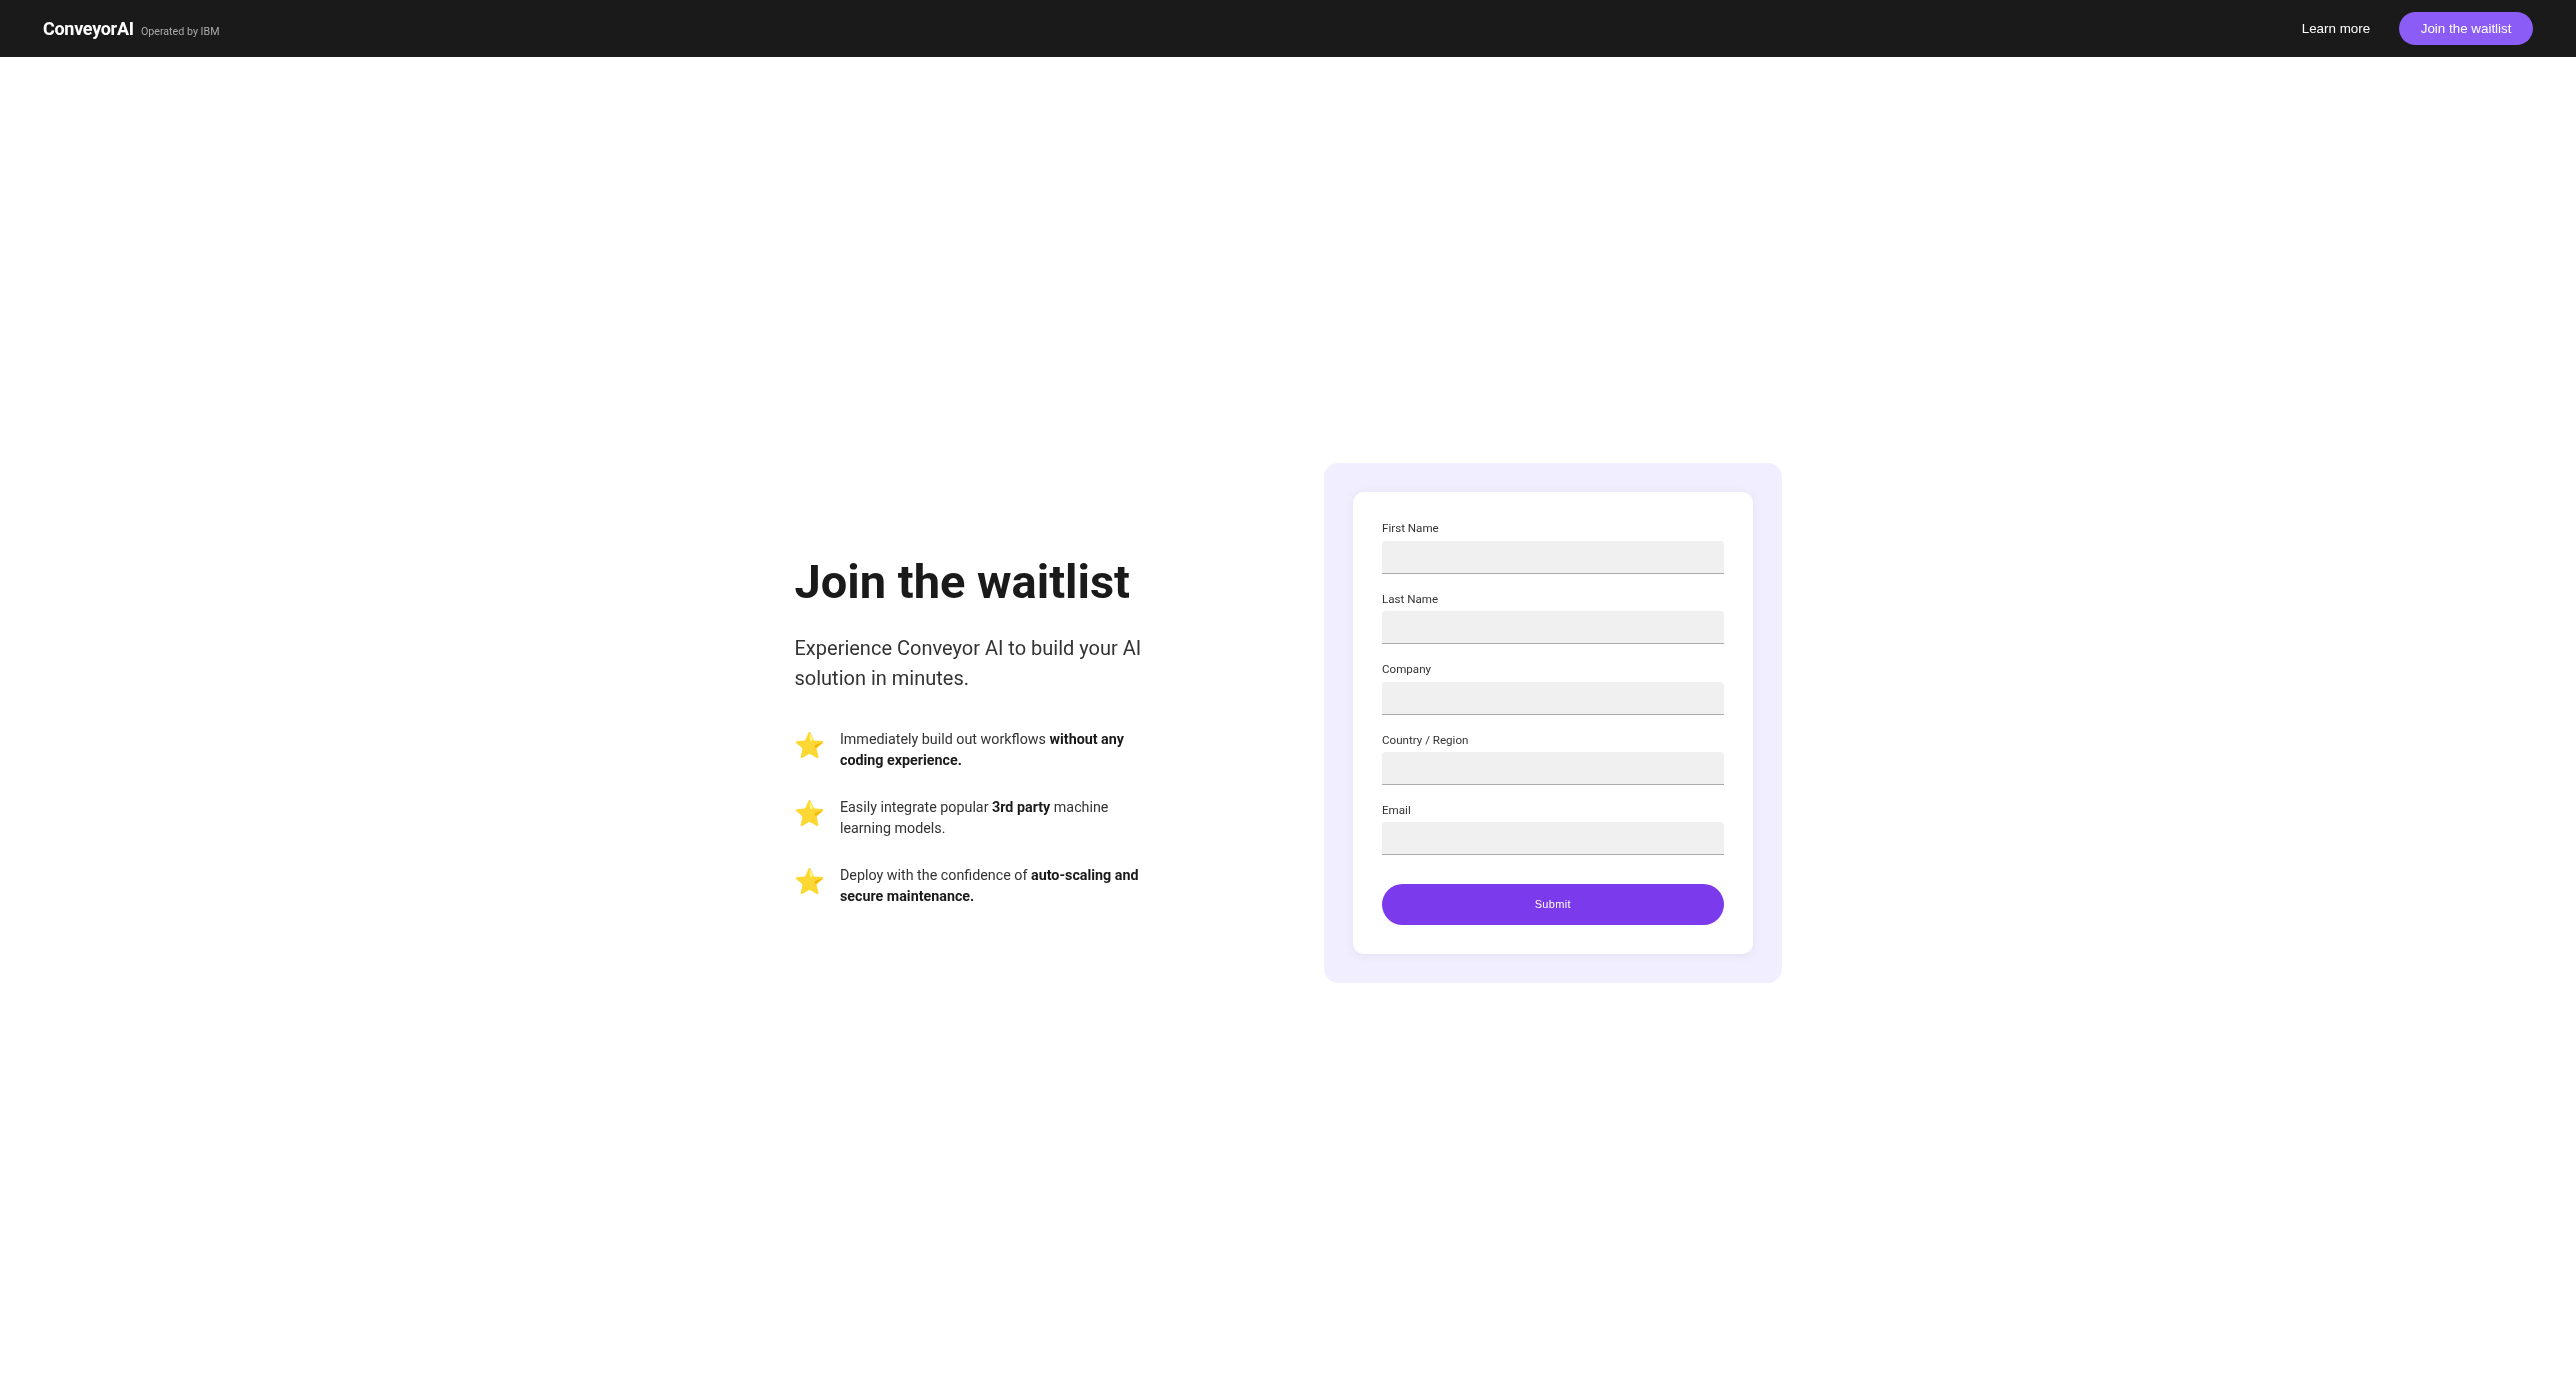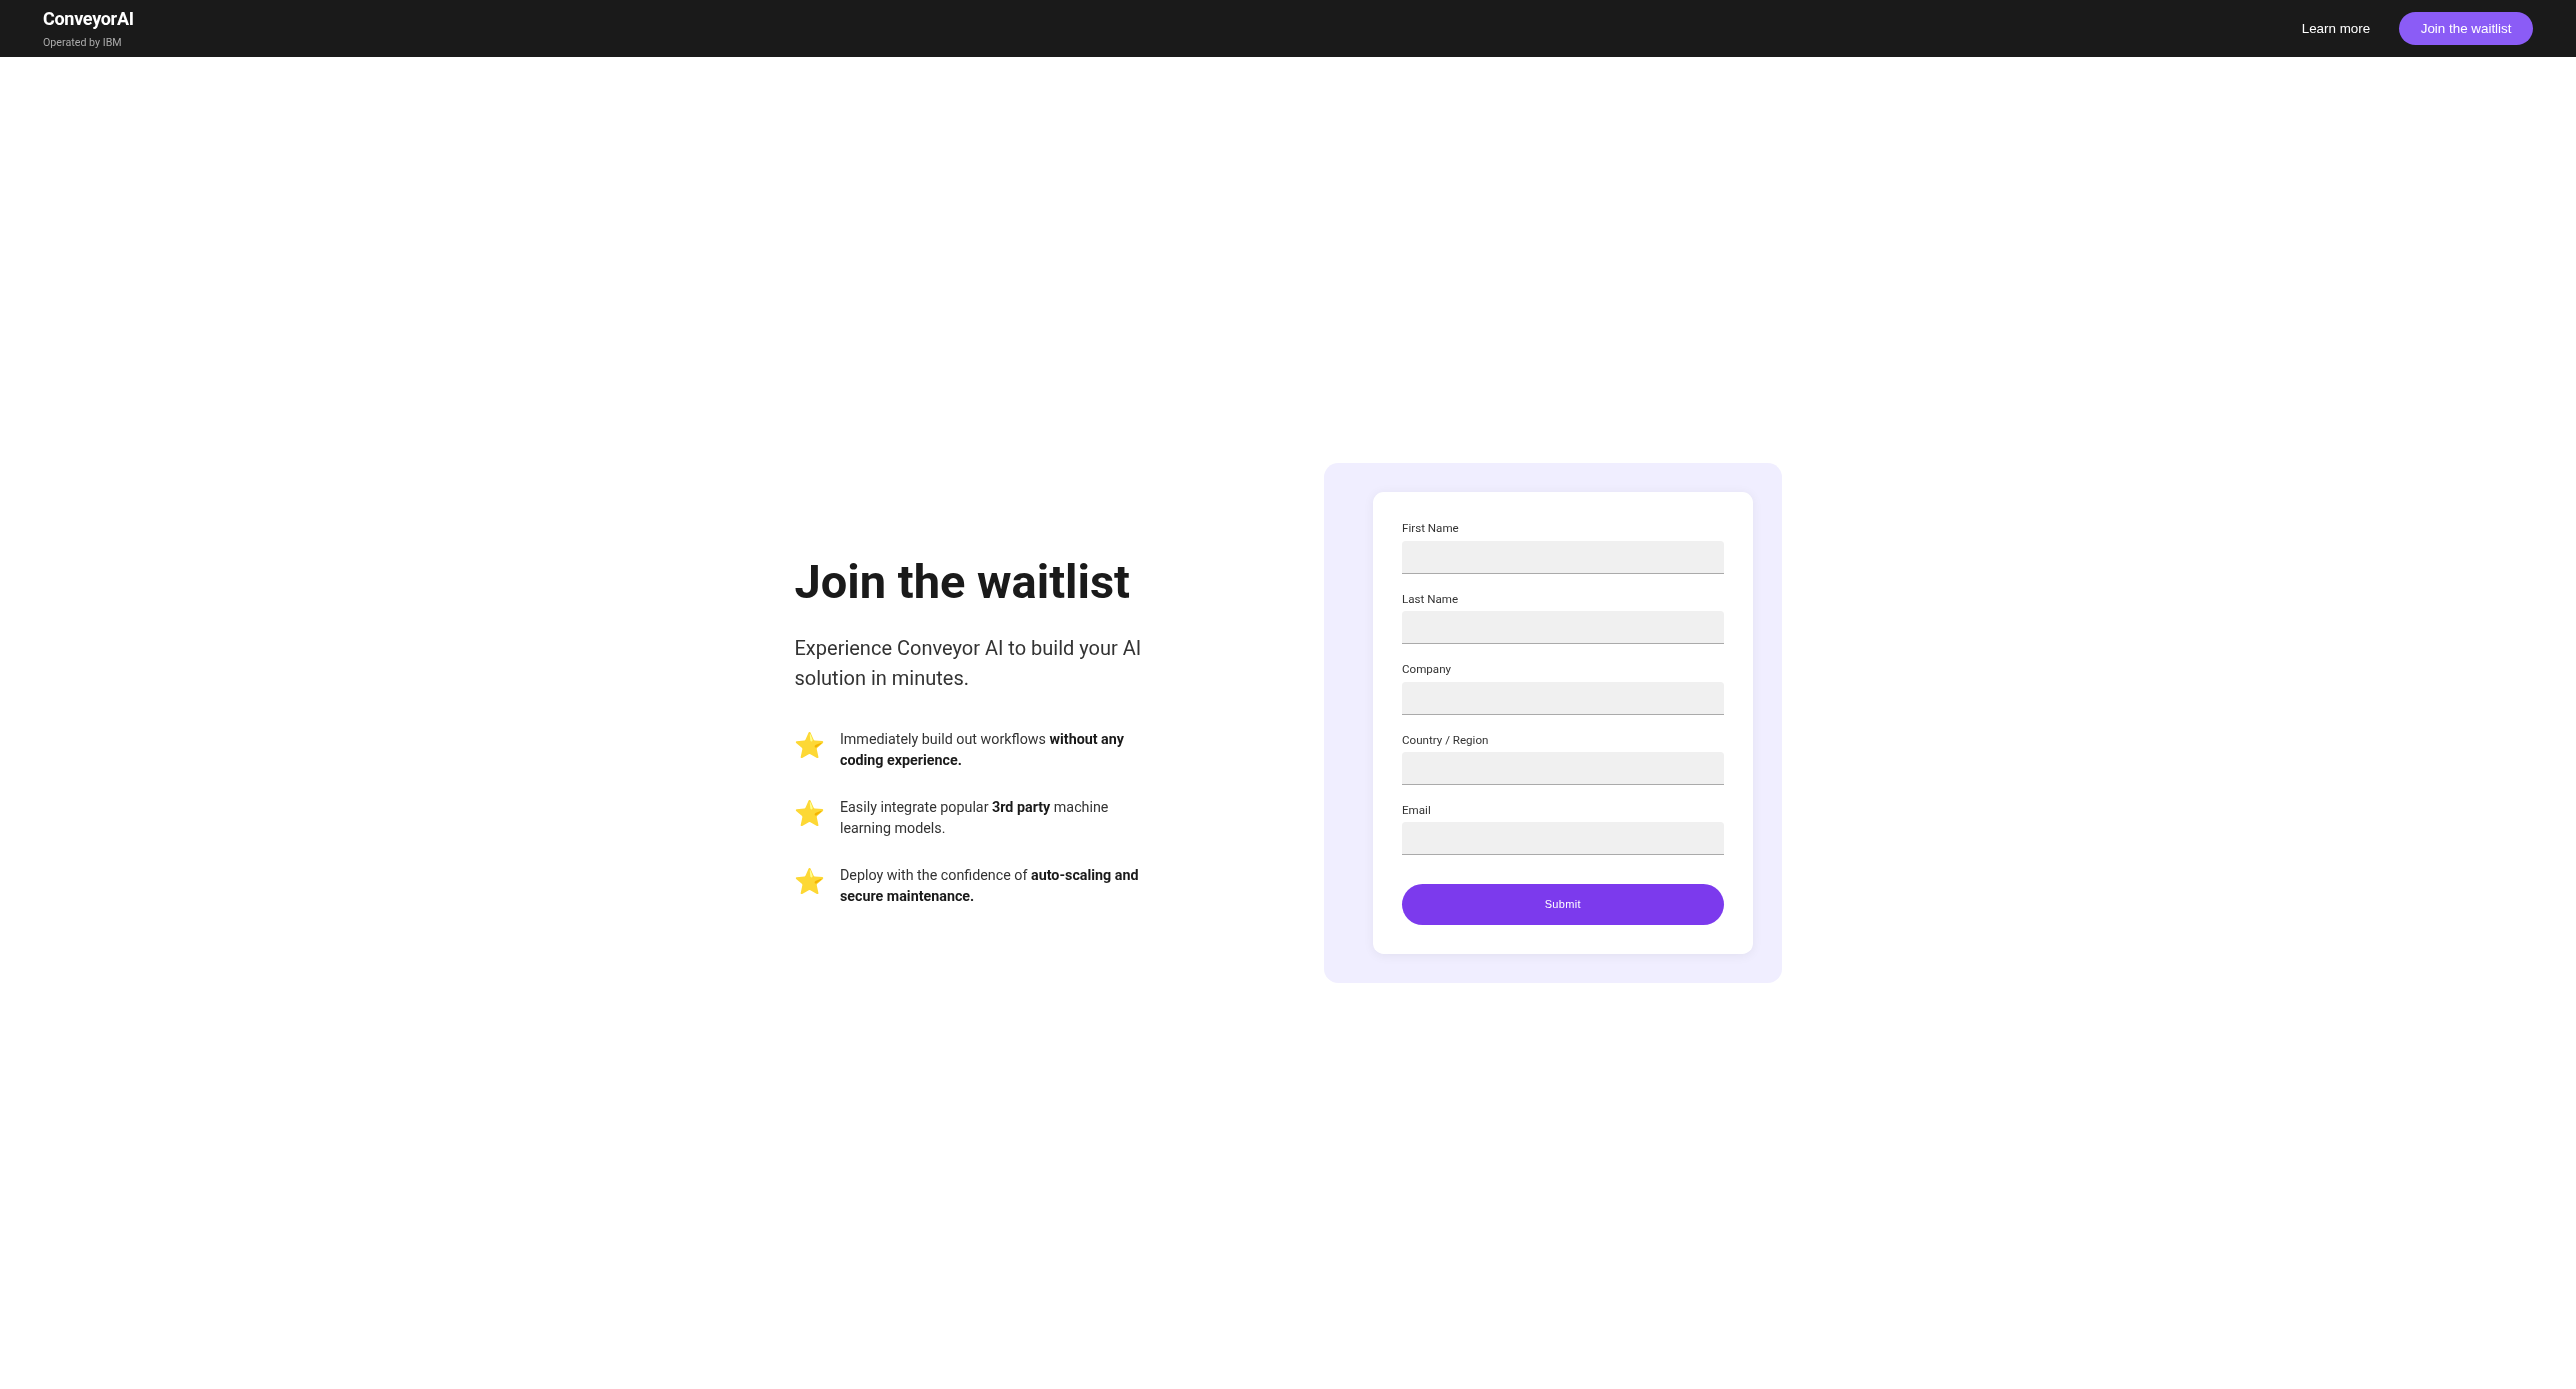--- a/index.html
+++ b/index.html
@@ -21,21 +21,20 @@
       align-items: center;
       justify-content: space-between;
       padding: 0 43px;
       height: 57px;
     }
 
     .nav-logo {
       display: flex;
       align-items: baseline;
       gap: 7.2px;
-      flex-direction: column;
     }
 
     .nav-logo-main {
       font-size: 18px;
       font-weight: 700;
       color: #ffffff;
       letter-spacing: -0.3px;
     }
 
     .nav-logo-conveyor {
@@ -159,21 +158,20 @@
       padding: 29px;
       width: 100%;
       max-width: 465px;
     }
 
     .form-card {
       background-color: #ffffff;
       border-radius: 10.7px;
       padding: 29px;
       box-shadow: 0 1.8px 10.7px rgba(0,0,0,0.06);
-      margin-left: 20px;
     }
 
     .form-group {
       margin-bottom: 18px;
     }
 
     .form-label {
       display: block;
       font-size: 11.6px;
       color: #333333;

